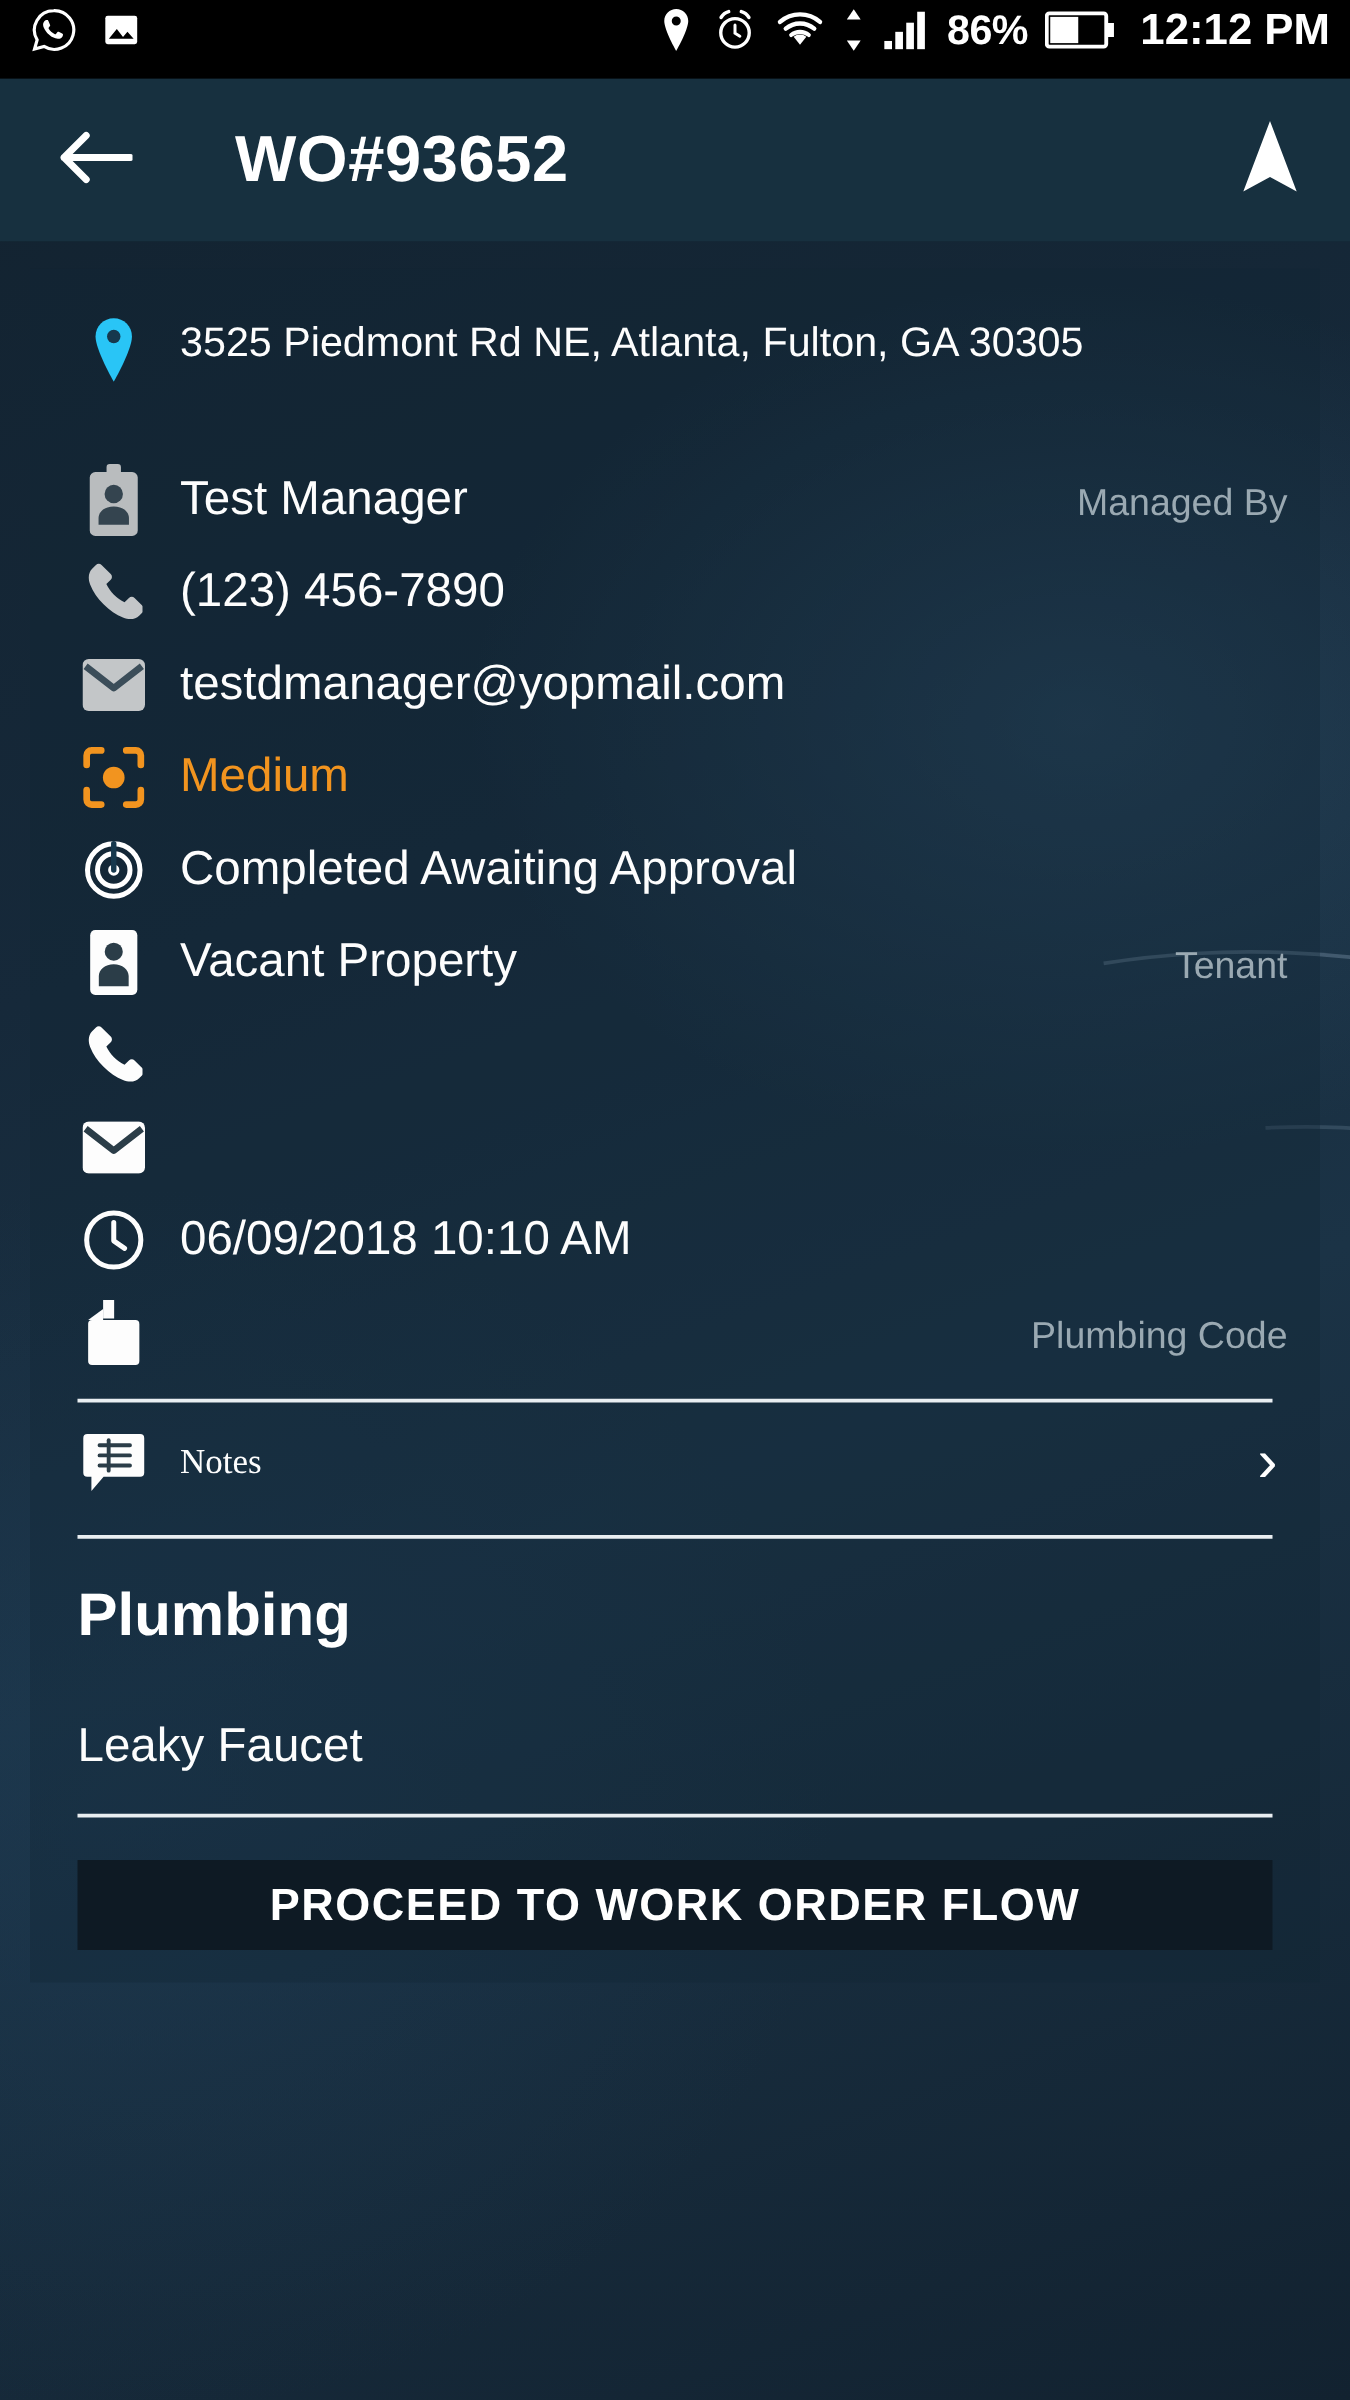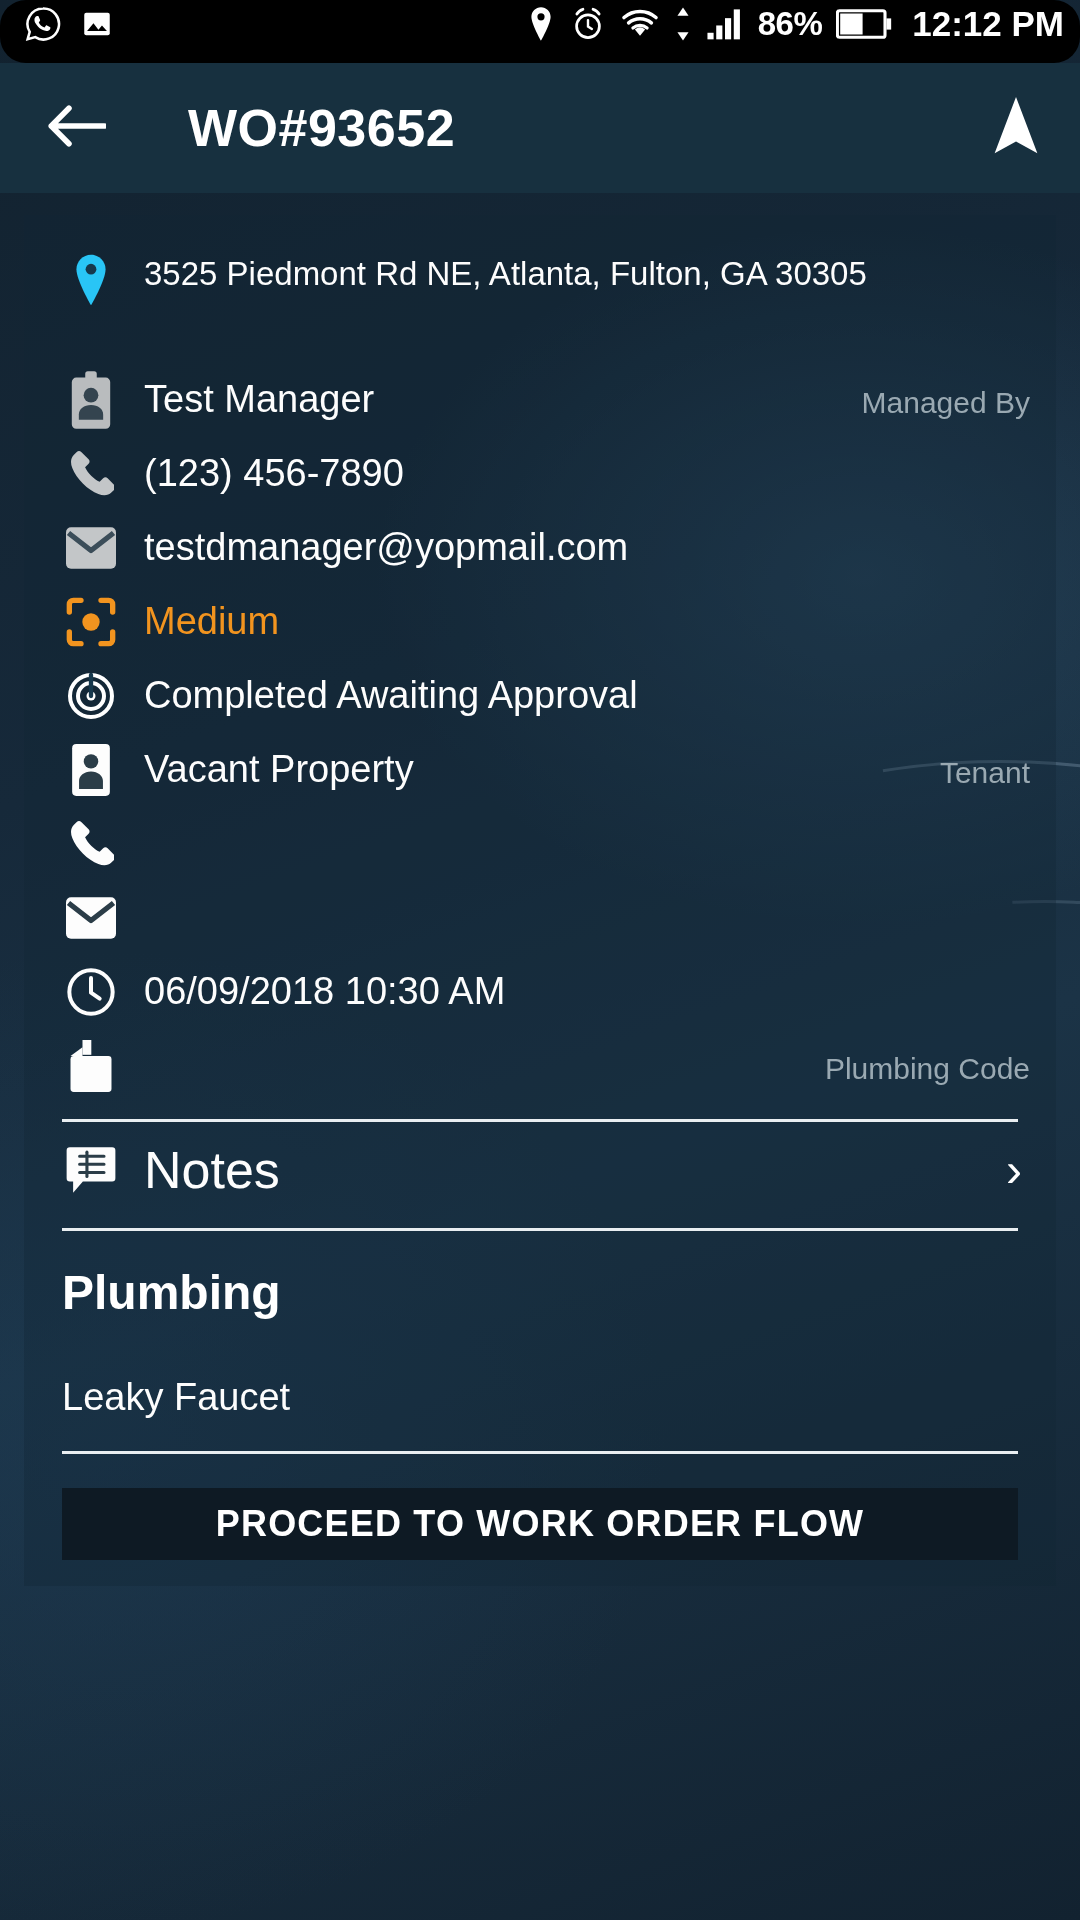--- a/index.html
+++ b/index.html
@@ -31,21 +31,20 @@
   .sw3 { width:1700px; height:1700px; left:-1250px; top:330px; transform:rotate(-130deg);
          border-color:rgba(200,225,245,0.10) transparent transparent transparent; }
 
   
   #statusbar {
     position:relative; z-index:5;
     height:63px; background:#000;
     display:flex; align-items:center;
     padding:0 16px 16px 24px;
     color:#fff;
-    border-radius:26px;
   }
   #statusbar .left { display:flex; align-items:center; gap:18px; }
   #statusbar .right { margin-left:auto; display:flex; align-items:center; gap:14px; }
   .sb-ico { display:flex; align-items:center; justify-content:center; }
   .sb-pct { font-size:33px; font-weight:bold; letter-spacing:-0.5px; }
   .sb-time { font-size:35px; font-weight:bold; letter-spacing:0px; margin-left:6px; }
 
   
   #appbar {
     position:relative; z-index:5;
@@ -92,21 +91,21 @@
   .row.addr .val { font-size:33px; line-height:52px; }
   .row.manager { margin-top:6px; }
   .row.priority .val { color:#f2941f; }
   .row.empty { min-height:74px; }
 
   .divider {
     height:3px; background:#e9eef1;
     margin:10px 38px 0 38px;
   }
   .row.notes { min-height:96px; align-items:center; cursor:pointer; }
-  .row.notes .val { padding-top:0; font-size:52px; }
+  .row.notes .val { padding-top:0; font-size:28px;font-family:Liberation Serif, serif; }
   .chev { color:#fff; font-size:48px; line-height:48px; font-weight:300; padding-right:8px; }
 
   .section-title {
     color:#fff; font-size:48px; font-weight:bold;
     padding:34px 38px 0 38px;
   }
   .section-body {
     color:#fdfdfd; font-size:38px;
     padding:56px 38px 0 38px;
   }
@@ -308,21 +307,21 @@
       <span class="val"></span>
     </div>
 
     <div class="row">
       <span class="ico">
         <svg width="50" height="50" viewBox="0 0 30 30">
           <circle cx="15" cy="15" r="13" fill="none" stroke="#fdfdfd" stroke-width="2.4"></circle>
           <path d="M15 6.6V15.4l5.2 3.6" fill="none" stroke="#fdfdfd" stroke-width="2.4" stroke-linecap="round" stroke-linejoin="round"></path>
         </svg>
       </span>
-      <span class="val">06/09/2018 10:30 AM</span>
+      <span class="val">06/09/2018 10:10 AM</span>
     </div>
 
     <div class="row">
       <span class="ico">
         <svg width="48" height="52" viewBox="0 0 30 33">
           <path fill="#fdfdfd" d="M9.6 0h5.6v9.4H9.6z"></path>
           <rect x="2" y="10.2" width="26" height="22.8" rx="2" fill="#fdfdfd"></rect>
           <path d="M2 10.2L9.6 4.6v5.6z" fill="#fdfdfd"></path>
         </svg>
       </span>

